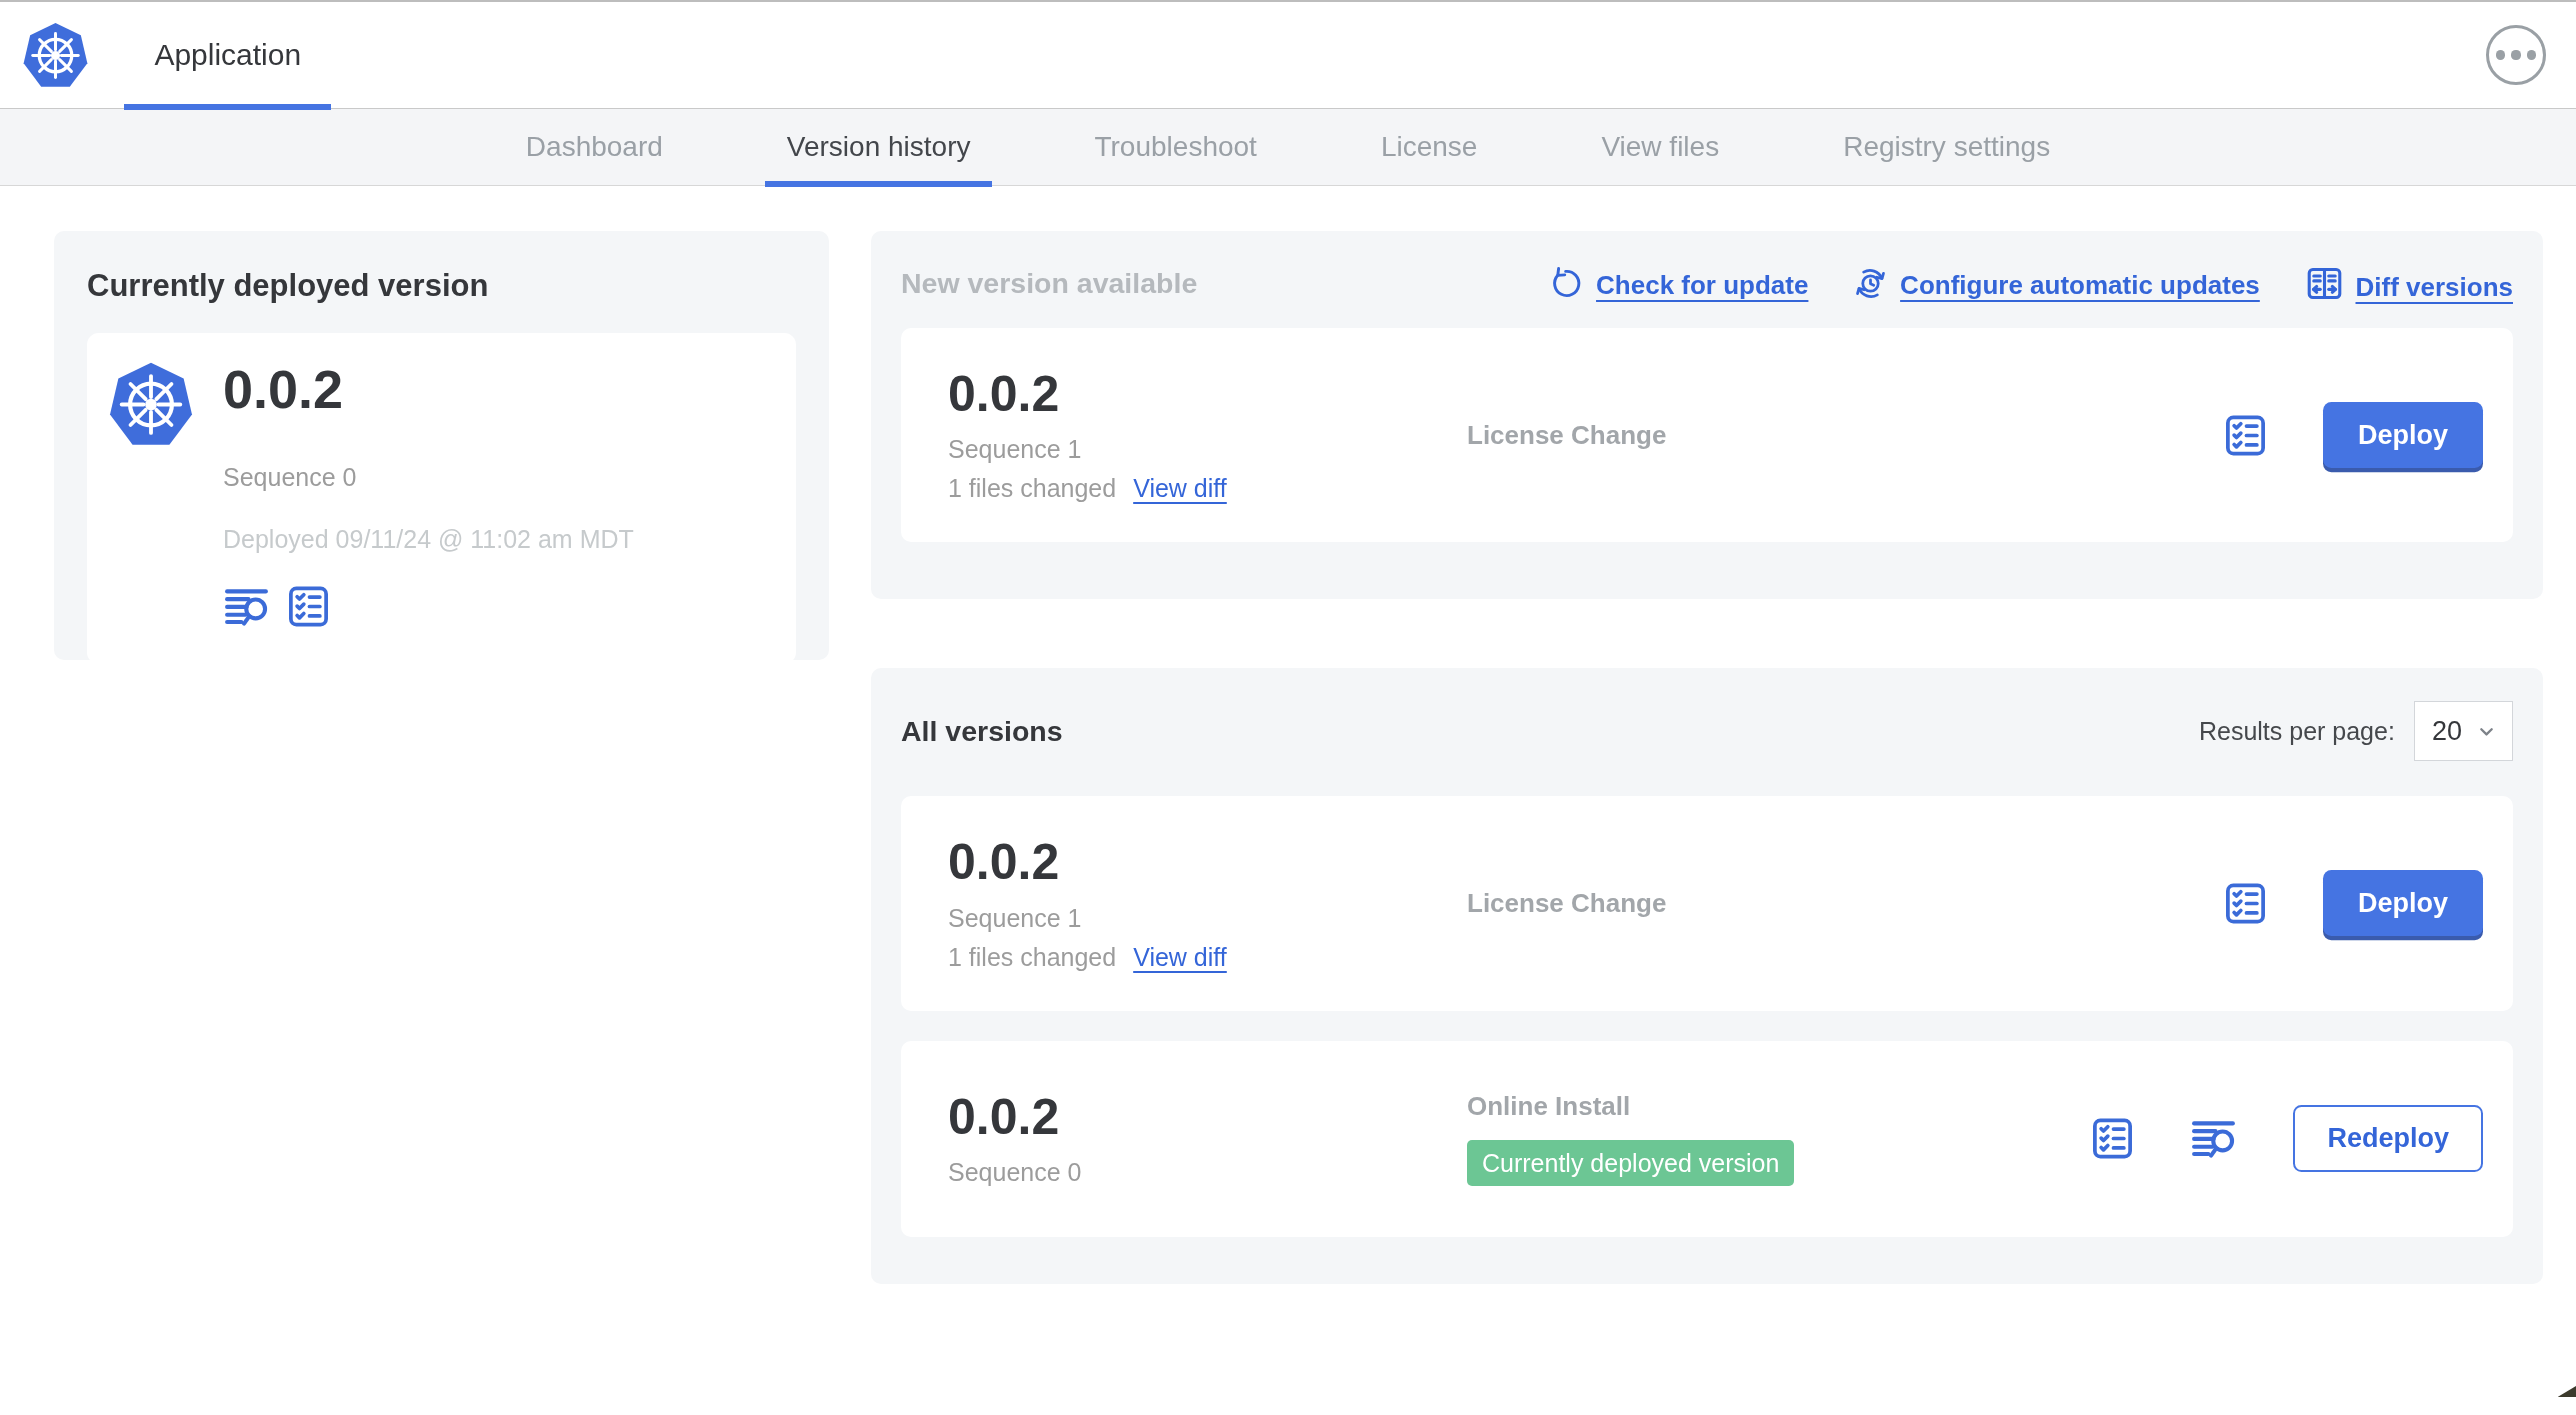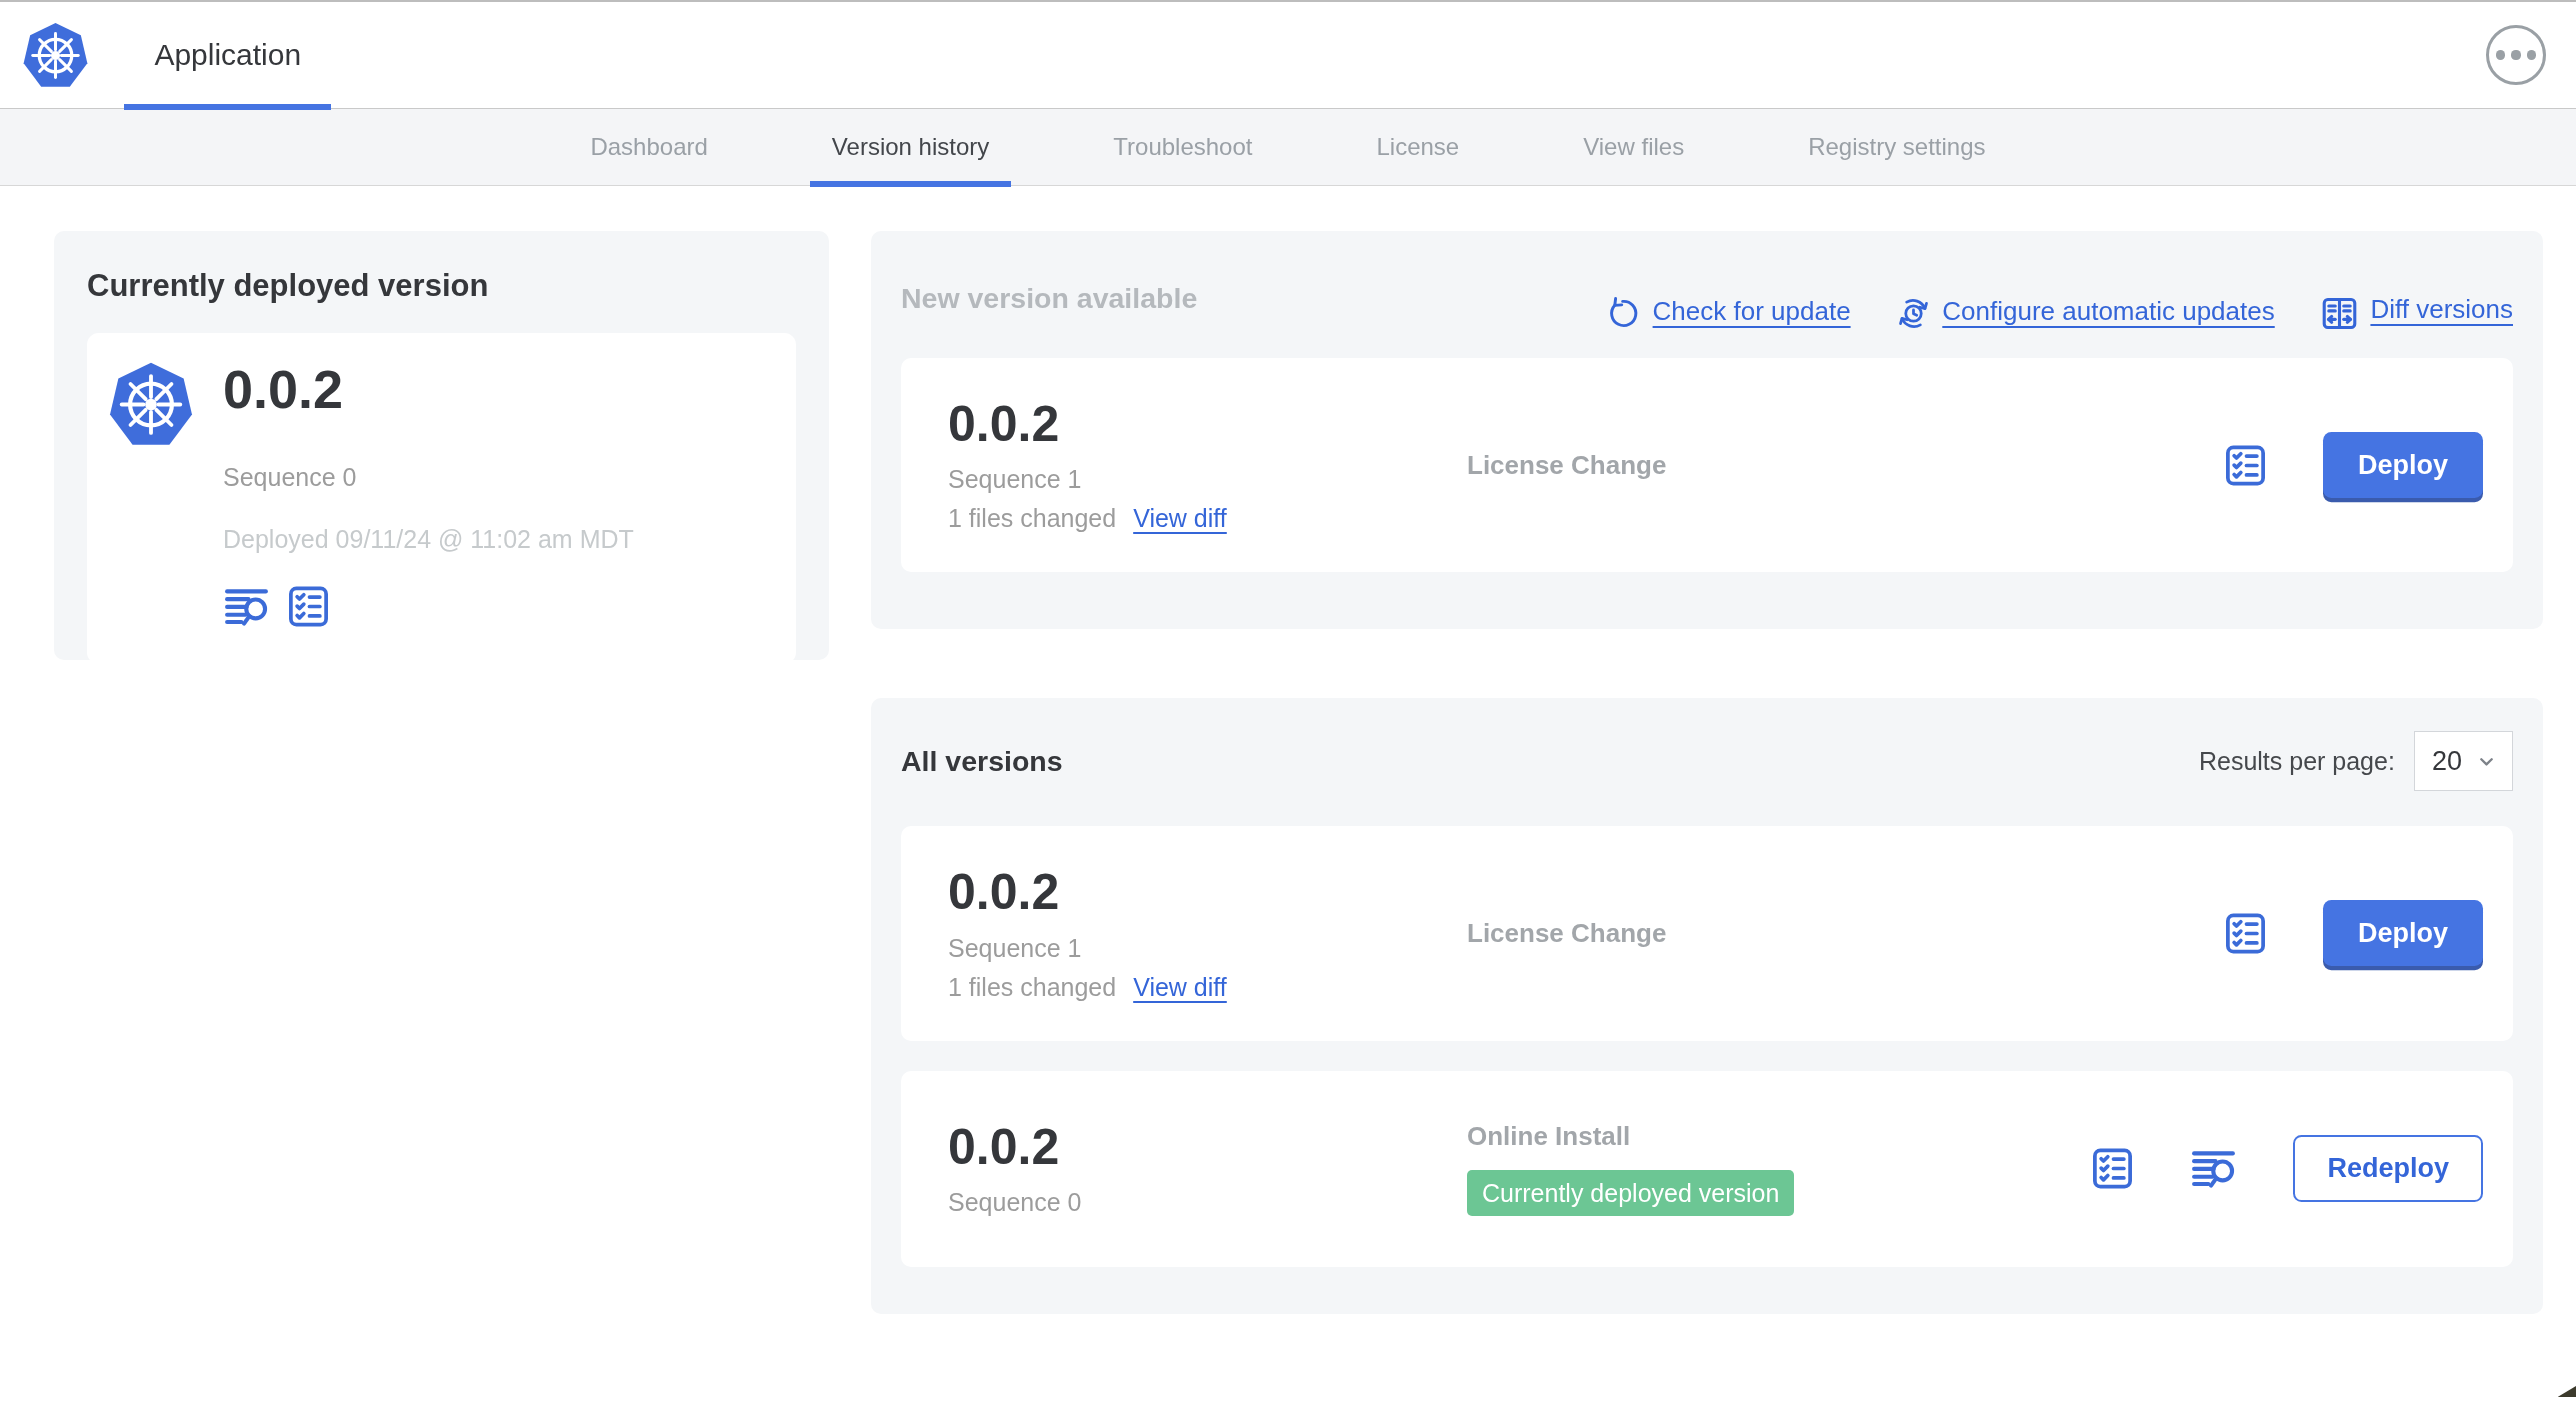--- a/index.html
+++ b/index.html
@@ -15,21 +15,21 @@
   .topbar { flex:none; height:107px; background:#fff; border-bottom:1.7px solid #c9c9c9; display:flex; align-items:center; padding:0 30px 0 23.4px; }
   .logo-wrap { width:65px; height:69px; flex:none; }
   .logo-wrap svg { width:65px; height:69px; display:block; }
   .app-tab { height:100%; display:flex; align-items:center; margin-left:36px; padding:0 30px; position:relative; font-size:30px; font-weight:500; color:#35373b; cursor:pointer; }
   .app-tab-underline { position:absolute; left:0; right:0; bottom:-1.7px; height:5.9px; background:#4574e2; }
   .more-btn { margin-left:auto; width:60px; height:60px; border-radius:50%; border:3.3px solid #9aa0a5; background:#fff; display:flex; align-items:center; justify-content:center; gap:6.7px; cursor:pointer; padding:0; }
   .more-btn .dot { width:9.2px; height:9.2px; border-radius:50%; background:#9aa0a5; }
 
   
   .tabs { flex:none; height:77px; background:#f4f5f7; border-bottom:1.7px solid #d7d7d7; display:flex; justify-content:center; gap:80px; }
-  .tab { display:flex; align-items:center; padding:0 22px; font-size:24px; color:#9aa0a6; position:relative; cursor:pointer; }
+  .tab { display:flex; align-items:center; padding:0 22px; font-size:28px; color:#9aa0a6; position:relative; cursor:pointer; }
   .tab.active { color:#43464b; font-weight:500; }
   .tab.active::after { content:""; position:absolute; left:0; right:0; bottom:-1.7px; height:5.9px; background:#4574e2; }
 
   
   main { flex:1; display:flex; align-items:flex-start; gap:42px; padding:45px 33px 0 54px; }
   .panel { background:#f4f6f8; border-radius:10px; }
 
   
   .left-panel { flex:none; width:775px; height:429px; padding:37px 33px; }
   .left-title { margin:0 0 28.5px 0; font-size:31px; font-weight:700; color:#35373b; }
@@ -44,21 +44,21 @@
   .icon-btn { background:none; border:none; padding:0; color:#3b6bd8; cursor:pointer; display:flex; align-items:center; }
   .icon-btn svg { display:block; }
 
   
   .right-col { flex:1; display:flex; flex-direction:column; gap:69px; }
   .panel-inner { padding:33px 30px 57px 30px; }
   .panel-head { display:flex; align-items:center; justify-content:space-between; margin-bottom:25px; }
   .muted-title { margin:0; font-size:28.5px; font-weight:600; color:#b5b9bd; }
   .dark-title { margin:0; font-size:28.5px; font-weight:700; color:#35373b; }
   .head-links { display:flex; align-items:center; gap:45px; }
-  .head-link { display:flex; align-items:flex-start; gap:11.7px; color:#3465d8; font-size:26px; font-weight:400; cursor:pointer; text-decoration:none;margin-top:30px; }
+  .head-link { display:flex; align-items:flex-end; gap:11.7px; color:#3465d8; font-size:26px; font-weight:700; cursor:pointer; text-decoration:none; }
   .head-link span { text-decoration:underline; text-underline-offset:5.9px; }
   .head-link svg { display:block; }
 
   .row-card { background:#fff; border-radius:10px; display:grid; grid-template-columns:519px 1fr auto; align-items:center; padding:39px 30px 39px 47px; min-height:196px; }
   .row-card + .row-card { margin-top:30px; }
   .ver { font-size:50px; font-weight:700; color:#35373b; line-height:1.1; }
   .row-card .seq { margin-top:13.4px; }
   .files-line { margin-top:10px; font-size:25px; color:#9c9c9c; display:flex; align-items:baseline; gap:17px; }
   .rel-date { font-weight:700; }
   .view-diff { color:#3465d8; font-weight:500; text-decoration:underline; text-underline-offset:5px; cursor:pointer; }

